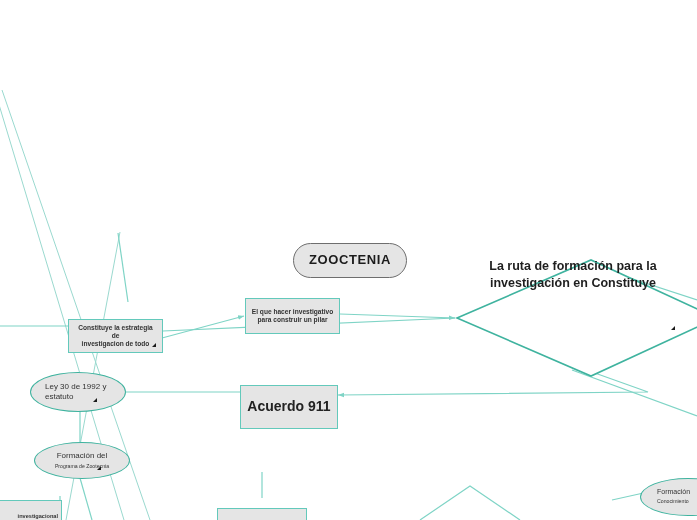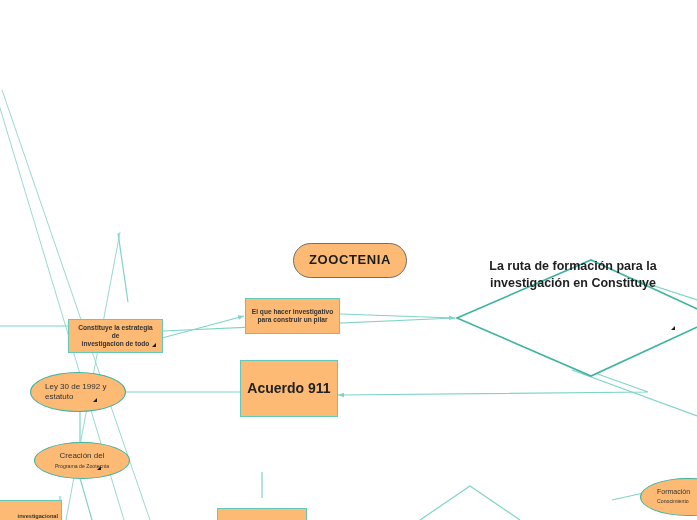--- a/index.html
+++ b/index.html
@@ -24,21 +24,21 @@
     pointer-events: none;
   }
   .node {
     position: absolute;
     box-sizing: border-box;
     display: flex;
     align-items: center;
     justify-content: center;
     text-align: center;
     overflow: hidden;
-    background: #fdba74;
+    background: #e5e5e5;
     color: #222222;
   }
   .node .label {
     display: block;
     width: 100%;
     padding: 0 5px;
     box-sizing: border-box;
     line-height: 1.25;
   }
   
@@ -171,21 +171,21 @@
   </div>
 
   <div class="node n-rect n-small" style="left:68px; top:319px; width:95px; height:34px;">
     <span class="label">
       <span>Constituye la estrategia de</span><br>
       <span>investigacion de todo</span>
     </span>
     <span class="tri" style="right:6px; bottom:5px;"></span>
   </div>
 
-  <div class="node n-rect-lg" style="left:240px; top:360px; width:98px; height:57px;">
+  <div class="node n-rect-lg" style="left:240px; top:385px; width:98px; height:44px;">
     <span class="label">Acuerdo 911</span>
   </div>
 
   <div class="n-diamond" style="left:455px; top:258px; width:242px; height:120px;">
     <svg width="242" height="120" viewBox="0 0 242 120">
       <polygon points="2,60 136,2 262,60 136,118" fill="#ffffff" stroke="#3fb39f" stroke-width="1.6"></polygon>
     </svg>
     <div class="dtext" style="margin-left:-6px;">
       <span>La ruta de formación para la</span><br>
       <span>investigación en Constituye</span>
@@ -196,21 +196,21 @@
   <div class="node n-ellipse" style="left:30px; top:372px; width:96px; height:40px;">
     <span class="label" style="text-align:left; padding-left:14px;">
       <span>Ley 30 de 1992 y</span><br>
       <span>estatuto</span>
     </span>
     <span class="tri" style="left:62px; bottom:9px;"></span>
   </div>
 
   <div class="node n-ellipse" style="left:34px; top:442px; width:96px; height:37px;">
     <span class="label">
-      <span>Creación del</span><br>
+      <span>Formación del</span><br>
       <span style="font-size:5.2px; display:inline-block; margin-top:1px;">Programa de Zootecnia</span>
     </span>
     <span class="tri" style="left:62px; bottom:8px;"></span>
   </div>
 
   <div class="node n-ellipse" style="left:640px; top:478px; width:96px; height:38px; font-size:7px;">
     <span class="label" style="text-align:left; padding-left:16px;">
       <span>Formación</span><br>
       <span style="font-size:5.2px;">Conocimiento</span>
     </span>

